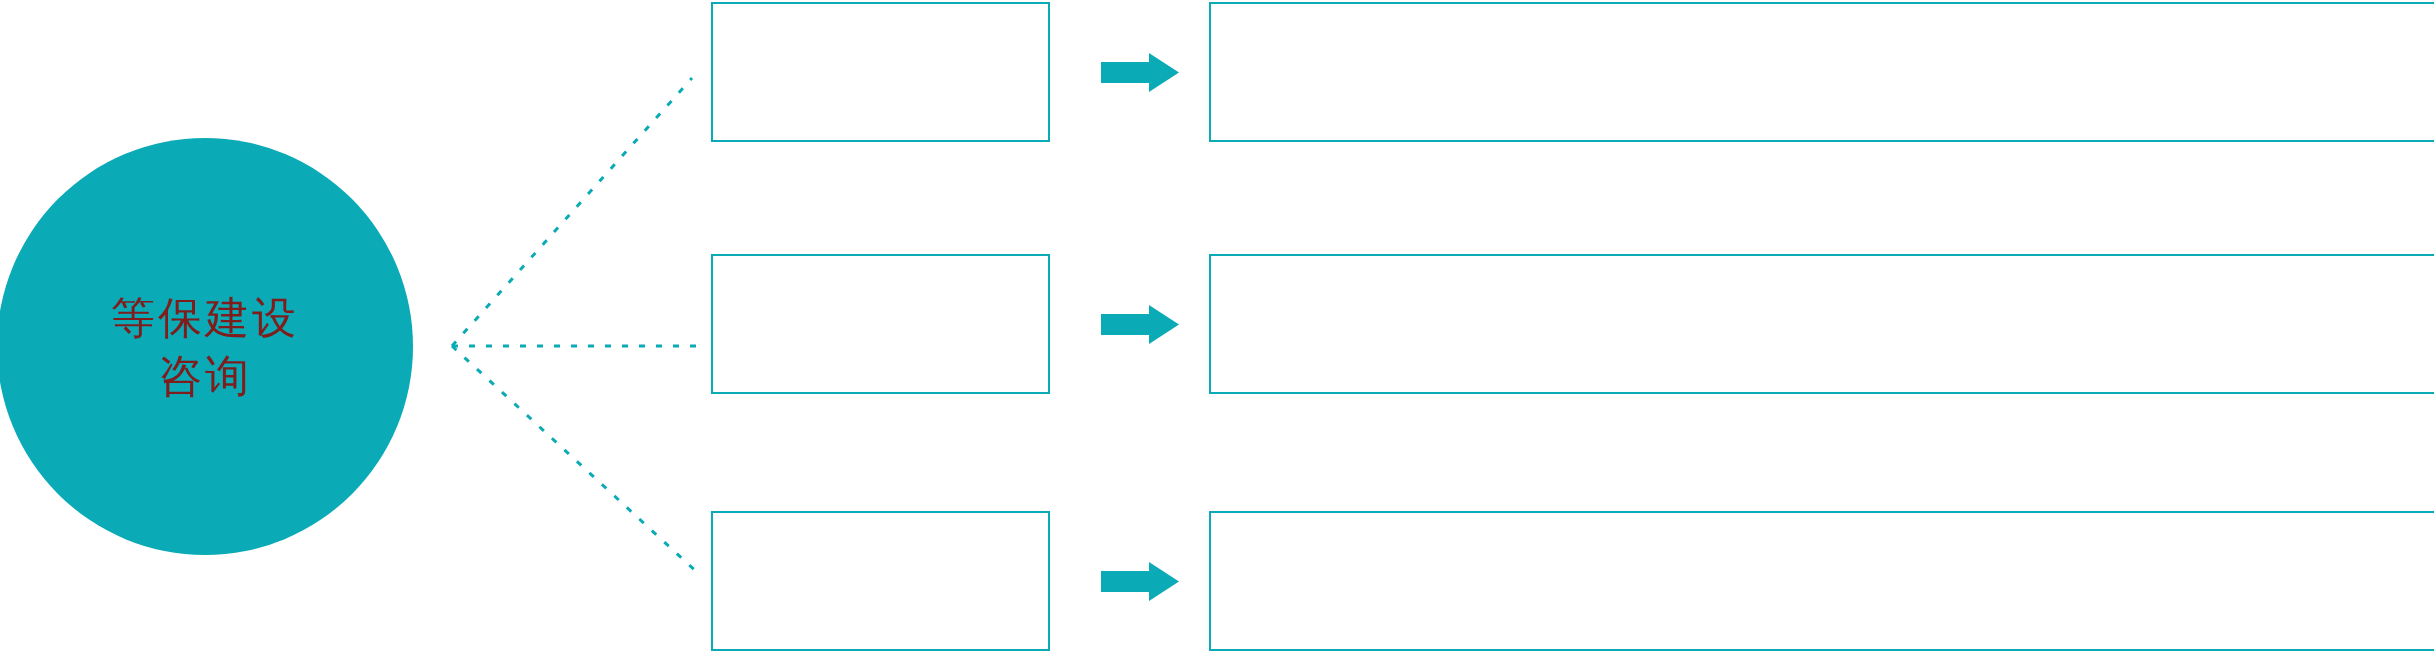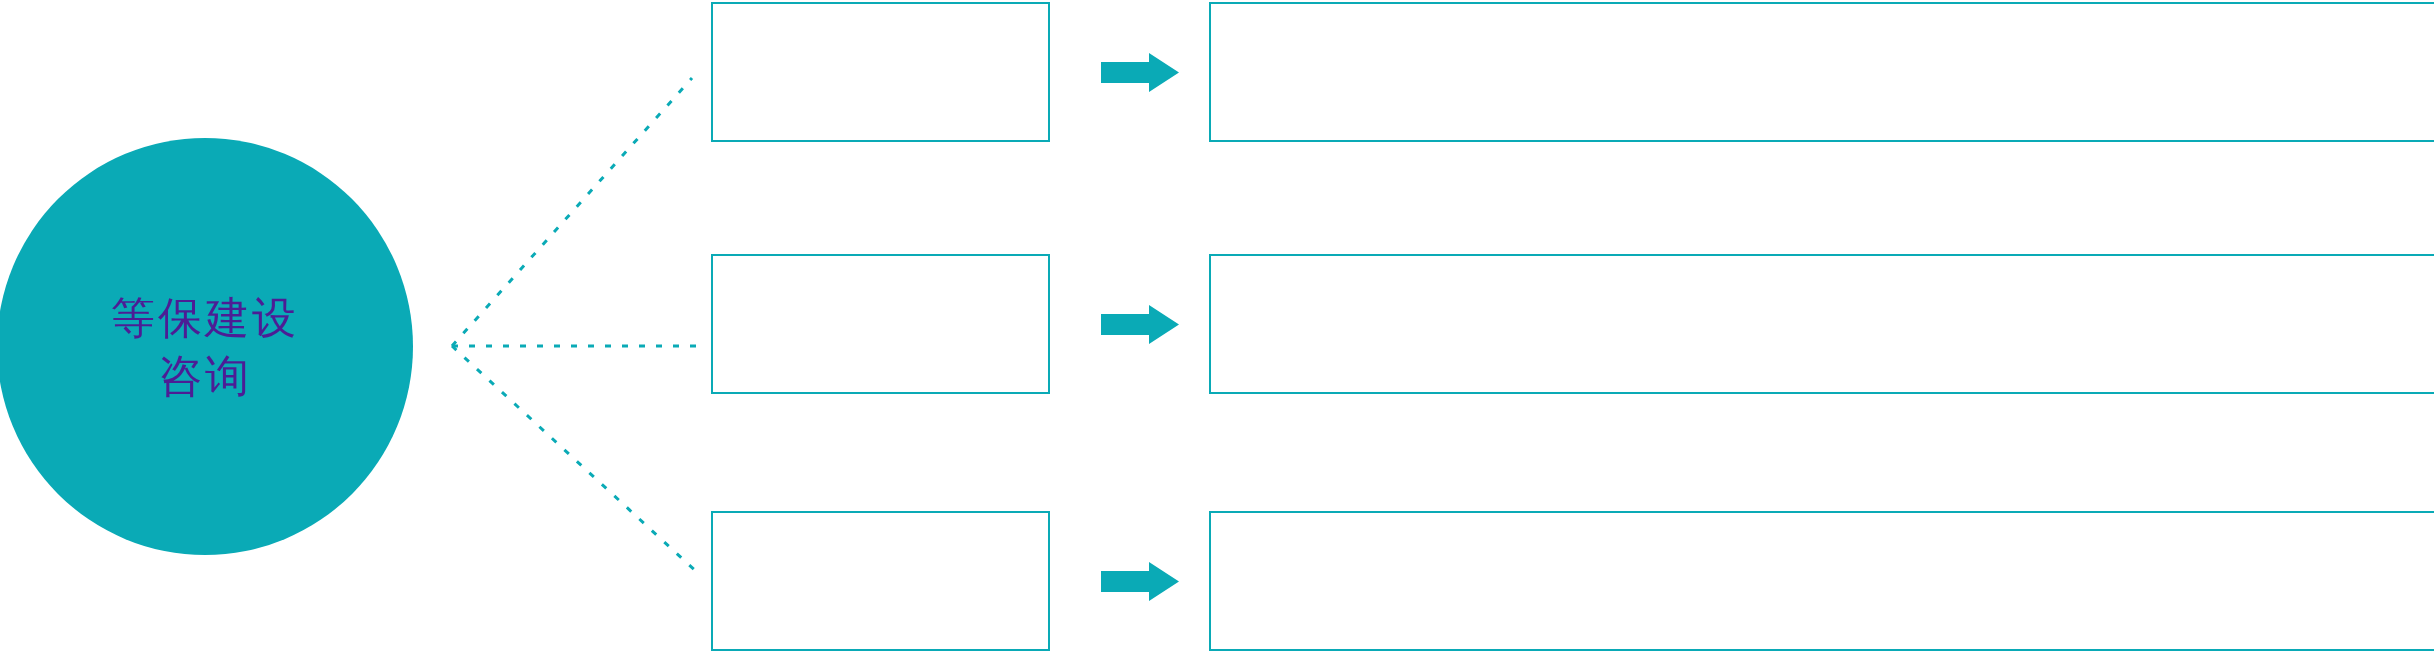--- a/index.html
+++ b/index.html
@@ -27,21 +27,21 @@
     height: 417px;
     border-radius: 50%;
     background: #0AAAB6;
     display: flex;
     flex-direction: column;
     align-items: center;
     justify-content: center;
     box-sizing: border-box;
   }
   .hub-line {
-    color: #4c1d95;
+    color: #7f1d1d;
     font-size: 44px;
     line-height: 1.30;
     letter-spacing: 3px;
     font-weight: 400;
     white-space: nowrap;
     text-align: center;
   }
 
   
   .connectors {

